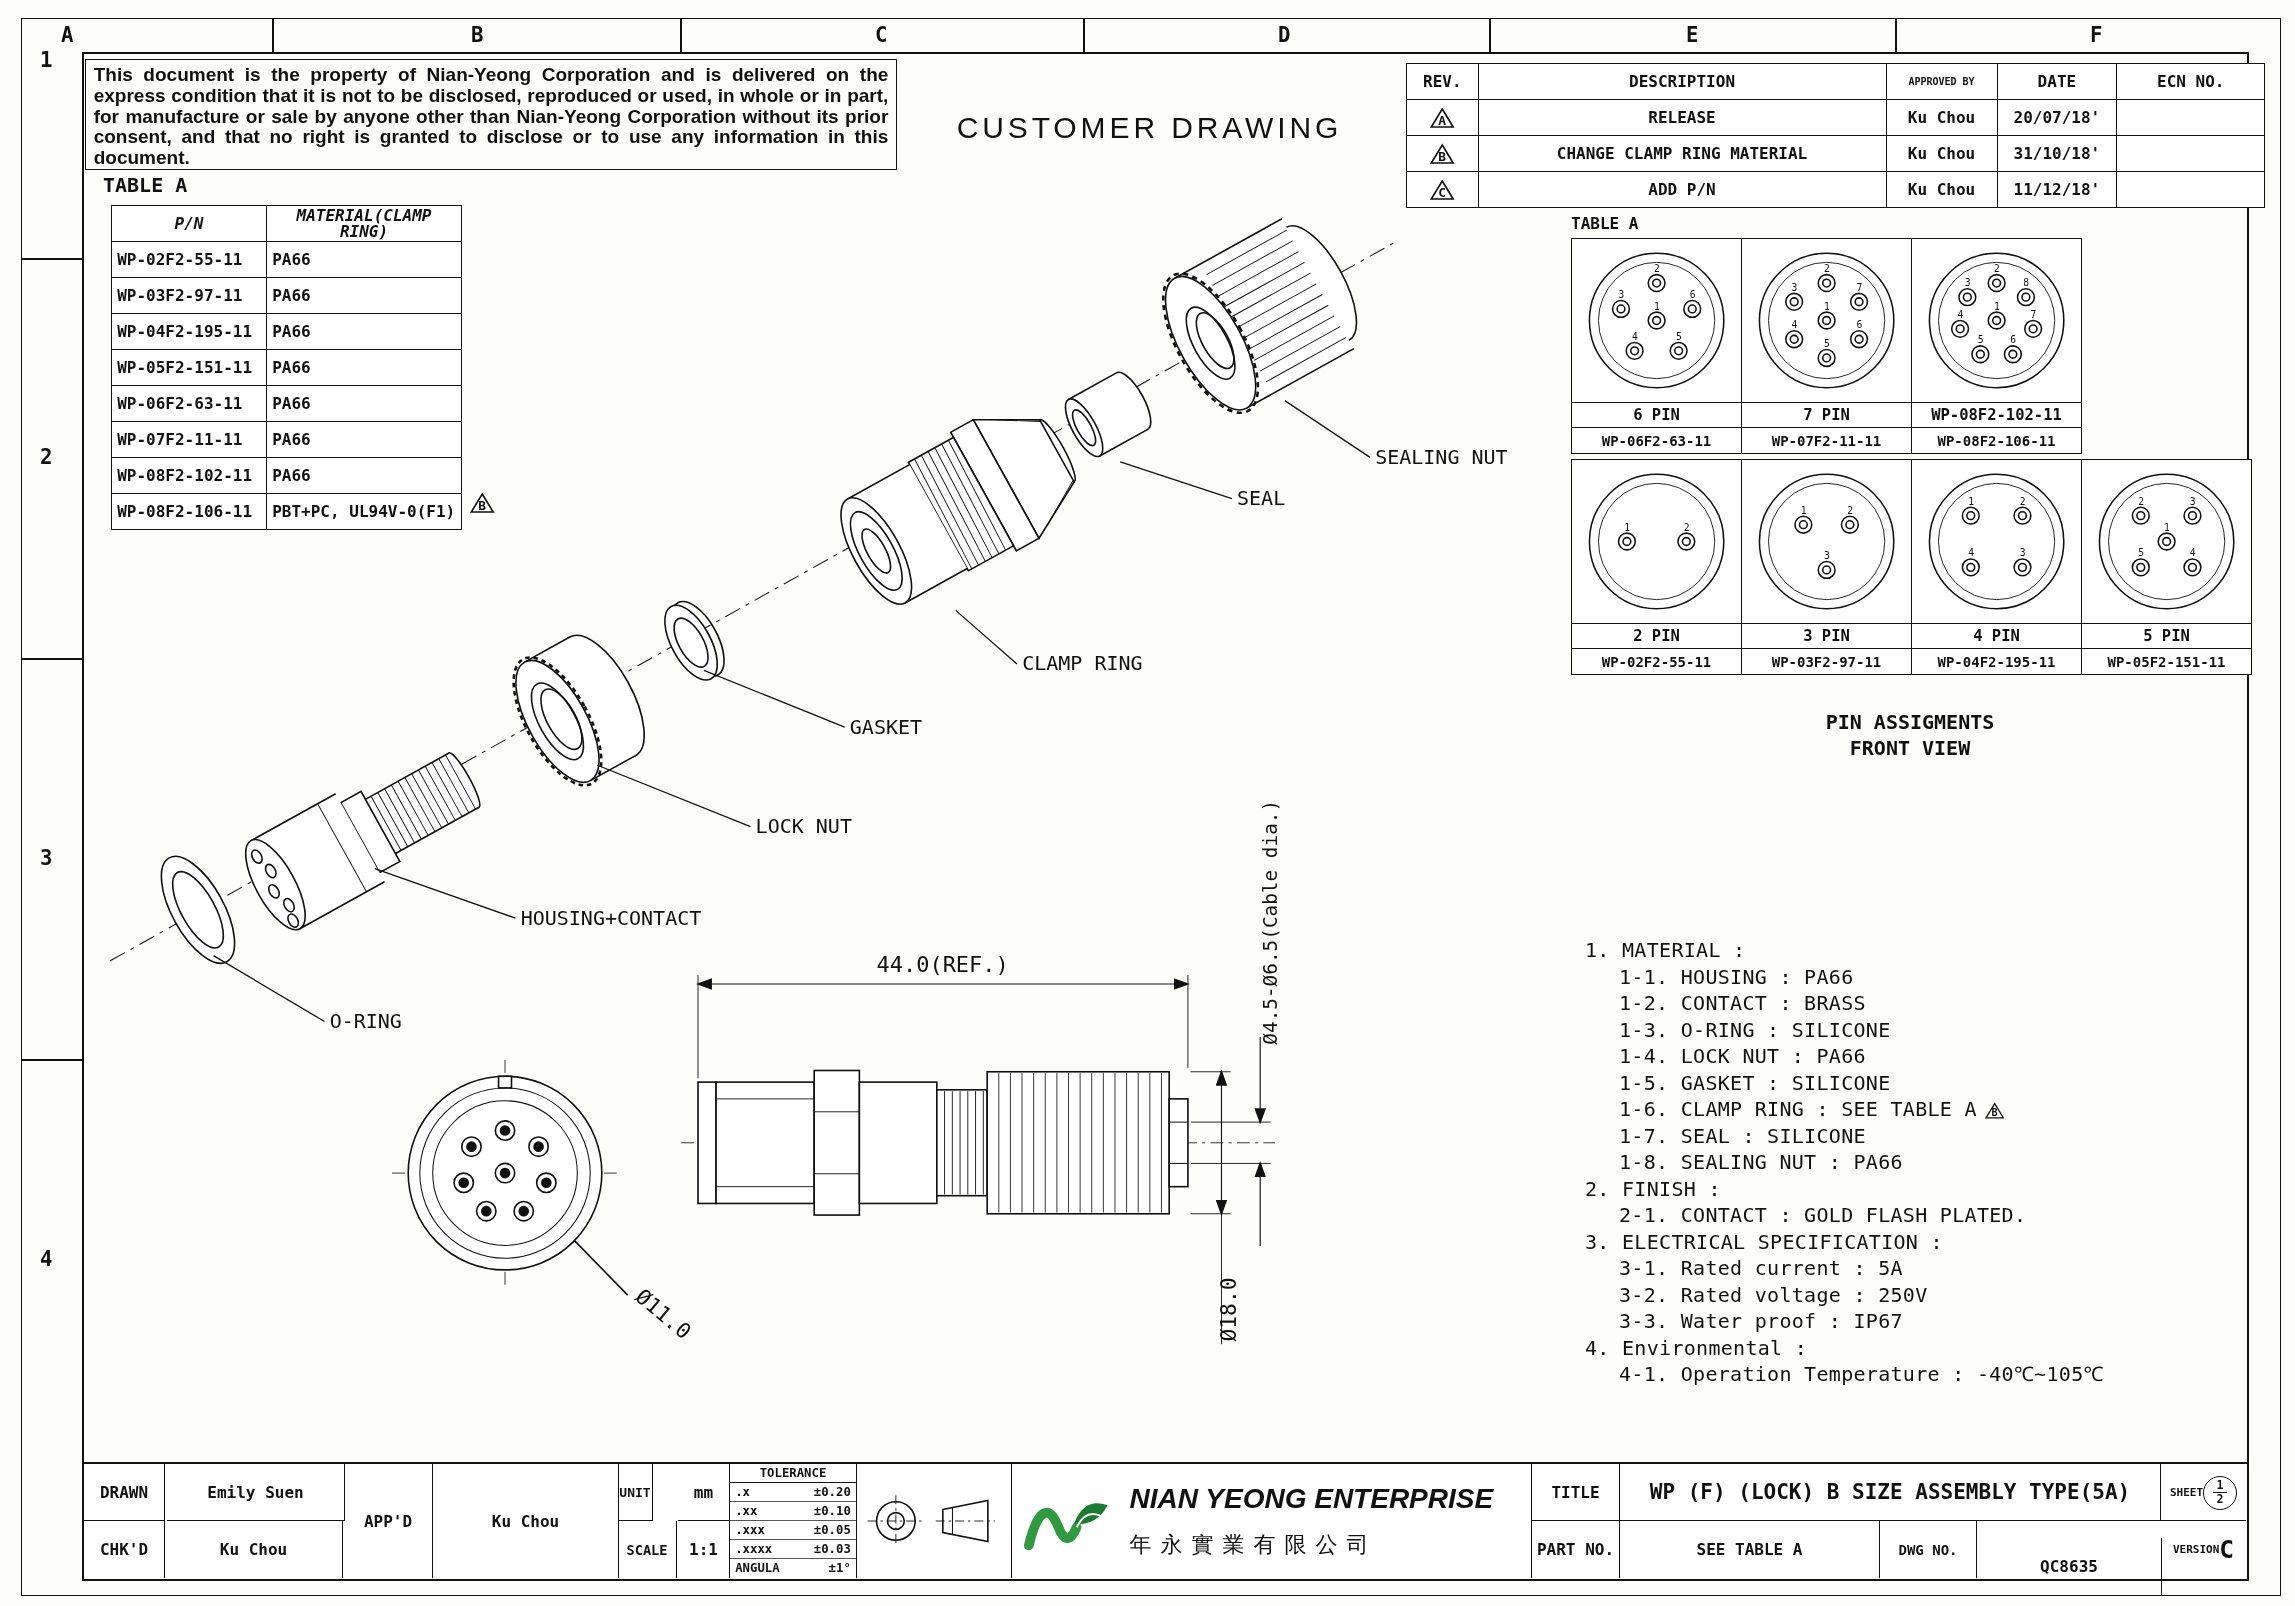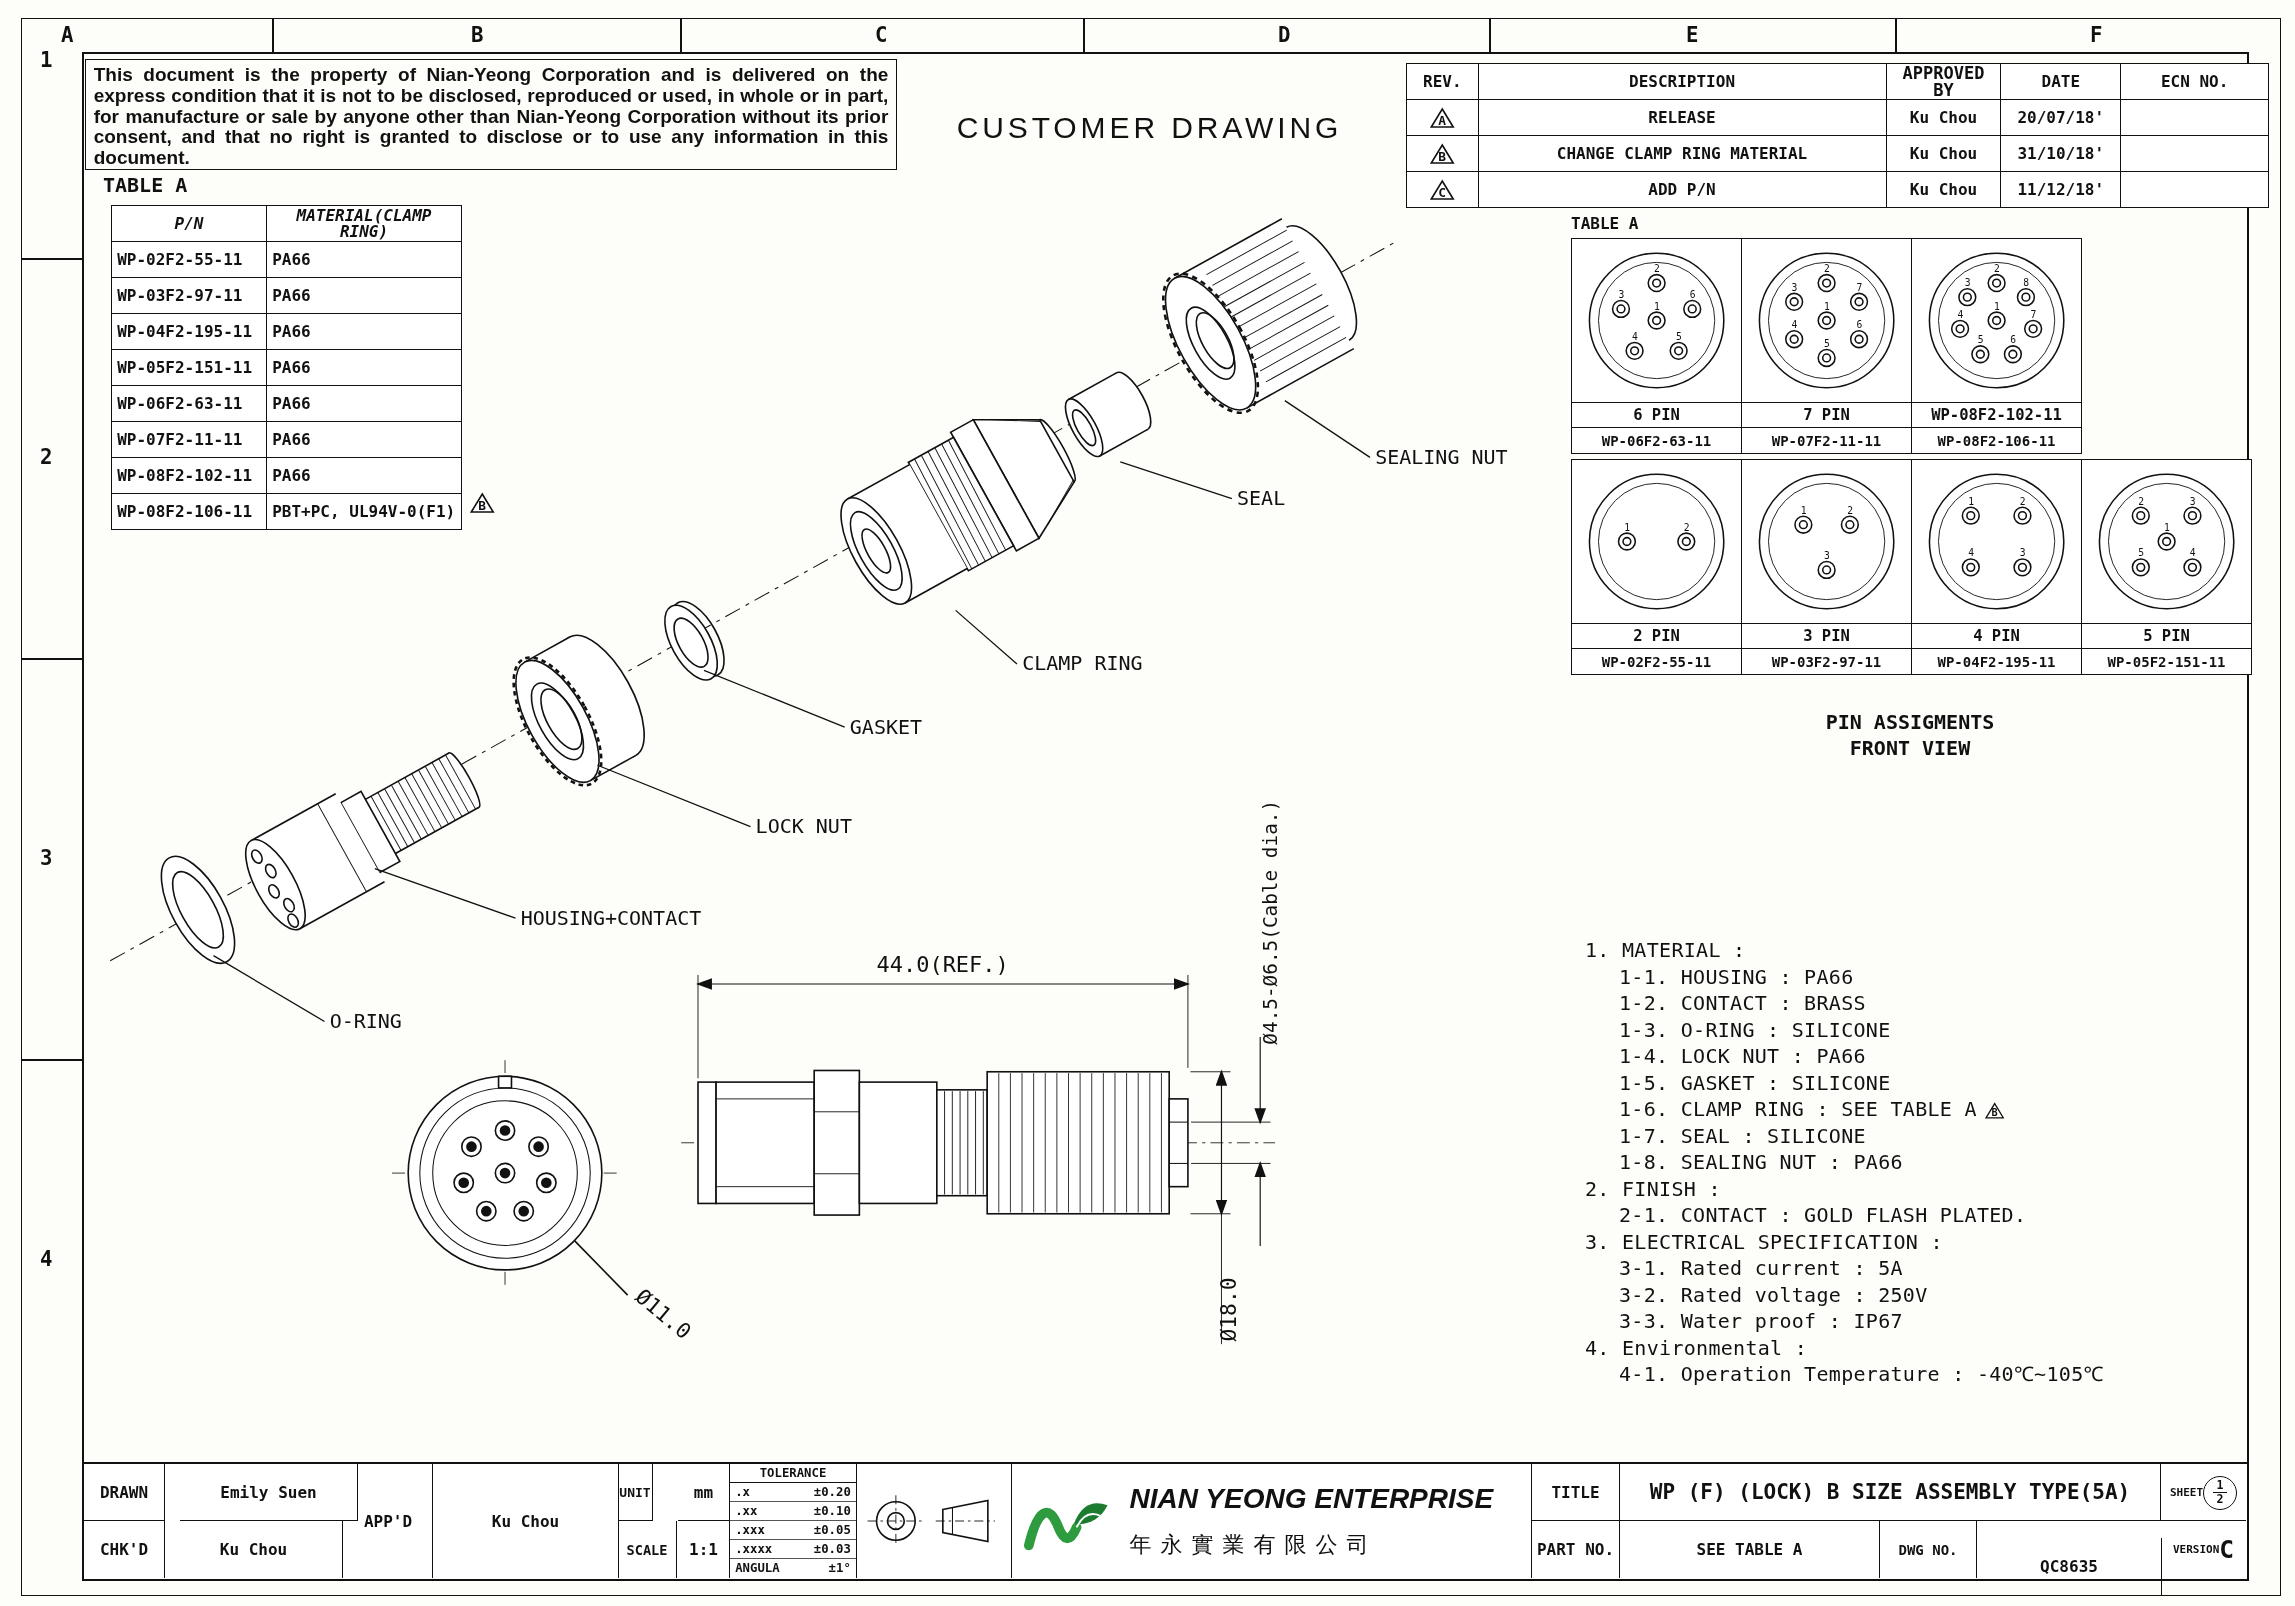--- a/index.html
+++ b/index.html
@@ -15,21 +15,21 @@
 .cust-title{position:absolute;left:930px;top:111px;width:439px;text-align:center;font:30px "Liberation Sans",sans-serif;letter-spacing:3.9px;white-space:nowrap}
 table{border-collapse:collapse;background:#fff}
 th,td{border:1.9px solid #111}
 .tableA-label{position:absolute;left:103px;top:173px;font:bold 20px "DejaVu Sans Mono",monospace}
 .tableA{position:absolute;left:111px;top:205px}
 .tableA th,.tableA td{font:bold 16px/1 "DejaVu Sans Mono",monospace;height:36px;padding:0 5.2px;text-align:left}
 .tableA th{text-align:center;font-style:italic}
 .tableA-flag{position:absolute;left:470px;top:492px}
 .rev{position:absolute;left:1406px;top:63px}
 .rev th,.rev td{font:bold 16px/1 "DejaVu Sans Mono",monospace;height:36px;text-align:center;padding:0 16px}
-.rev th.sh{font-size:17px}
+.rev th.sh{font-size:10px}
 .tri{width:24.5px;height:22px;display:inline-block;vertical-align:middle}
 .tri path{fill:#fff;stroke:#111;stroke-width:2.5}
 .tri text{font:bold 20px "DejaVu Sans Mono",monospace;text-anchor:middle;fill:#111}
 .tri-sm{width:19.4px;height:17.4px;margin-left:7.7px}
 .pinTable-label{position:absolute;left:1571px;top:214px;font:bold 16px "DejaVu Sans Mono",monospace}
 .pinsTop{position:absolute;left:1571px;top:238px}
 .pinsBottom{position:absolute;left:1571px;top:459px}
 .pin-cell{width:170px;padding:0;vertical-align:top}
 .pin-face{display:block;width:166px;height:163px}
 .pin-face circle{fill:#fff;stroke:#111;stroke-width:2.4}
@@ -614,21 +614,21 @@
     <div class="l1"><span>3-1. Rated current : 5A</span></div>
     <div class="l1"><span>3-2. Rated voltage : 250V</span></div>
     <div class="l1"><span>3-3. Water proof : IP67</span></div>
     <div class="l0"><span>4. Environmental :</span></div>
     <div class="l1"><span>4-1. Operation Temperature : -40℃~105℃</span></div>
   </div>
 
   <div class="titleblock">
     <div class="tb br bb" style="left:0;top:0;width:81px;height:57px">DRAWN</div>
     <div class="tb br" style="left:0;top:57px;width:81px;height:57px">CHK'D</div>
-    <div class="tb br bb val" style="left:96px;top:0;width:178px;height:57px">Emily Suen</div>
+    <div class="tb br bb val" style="left:83px;top:0;width:178px;height:57px">Emily Suen</div>
     <div class="tb br val" style="left:81px;top:57px;width:178px;height:57px">Ku Chou</div>
     <div class="tb br" style="left:260px;top:0;width:89px;height:114px">APP'D</div>
     <div class="tb br val" style="left:349px;top:0;width:186px;height:114px">Ku Chou</div>
     <div class="tb br bb" style="left:534px;top:0;width:35px;height:57px;font-size:13px">UNIT</div>
     <div class="tb br" style="left:534px;top:57px;width:59px;height:57px;font-size:13.6px">SCALE</div>
     <div class="tb br bb val" style="left:594px;top:0;width:52px;height:57px">mm</div>
     <div class="tb br val" style="left:594px;top:57px;width:52px;height:57px">1:1</div>
     <div class="tb br" style="left:646px;top:0;width:127px;height:114px;align-items:stretch">
       <div class="tol">
         <div class="tol-h">TOLERANCE</div>

